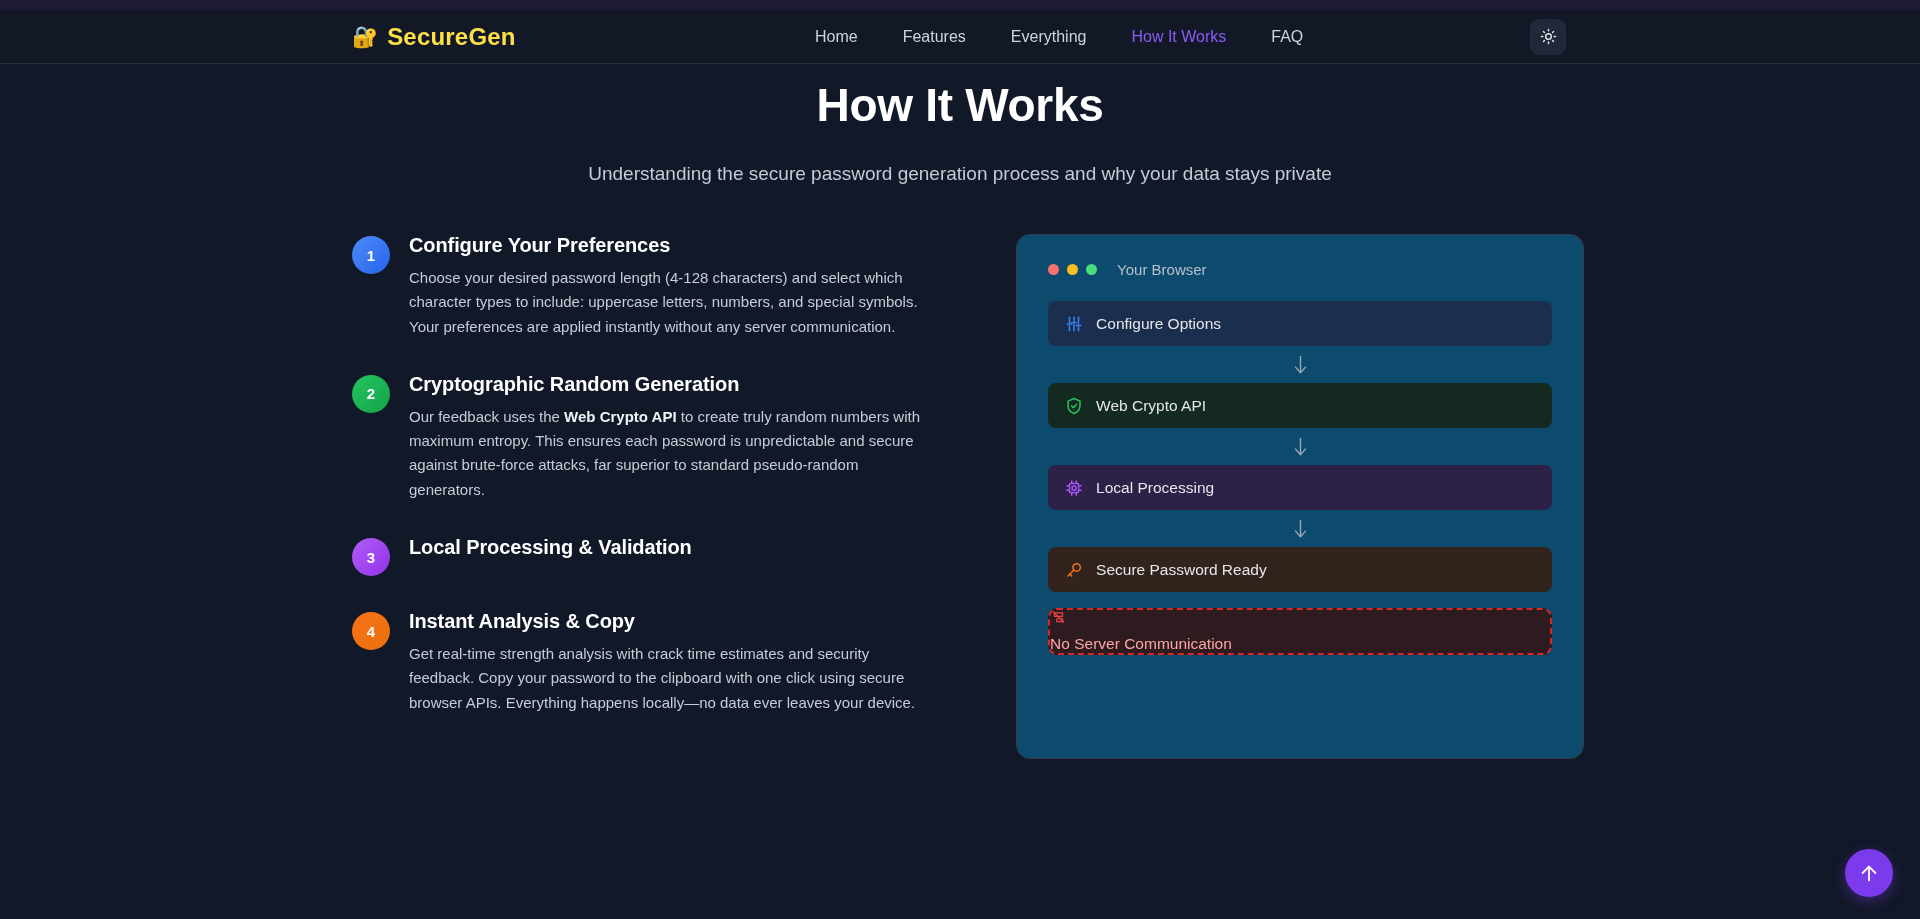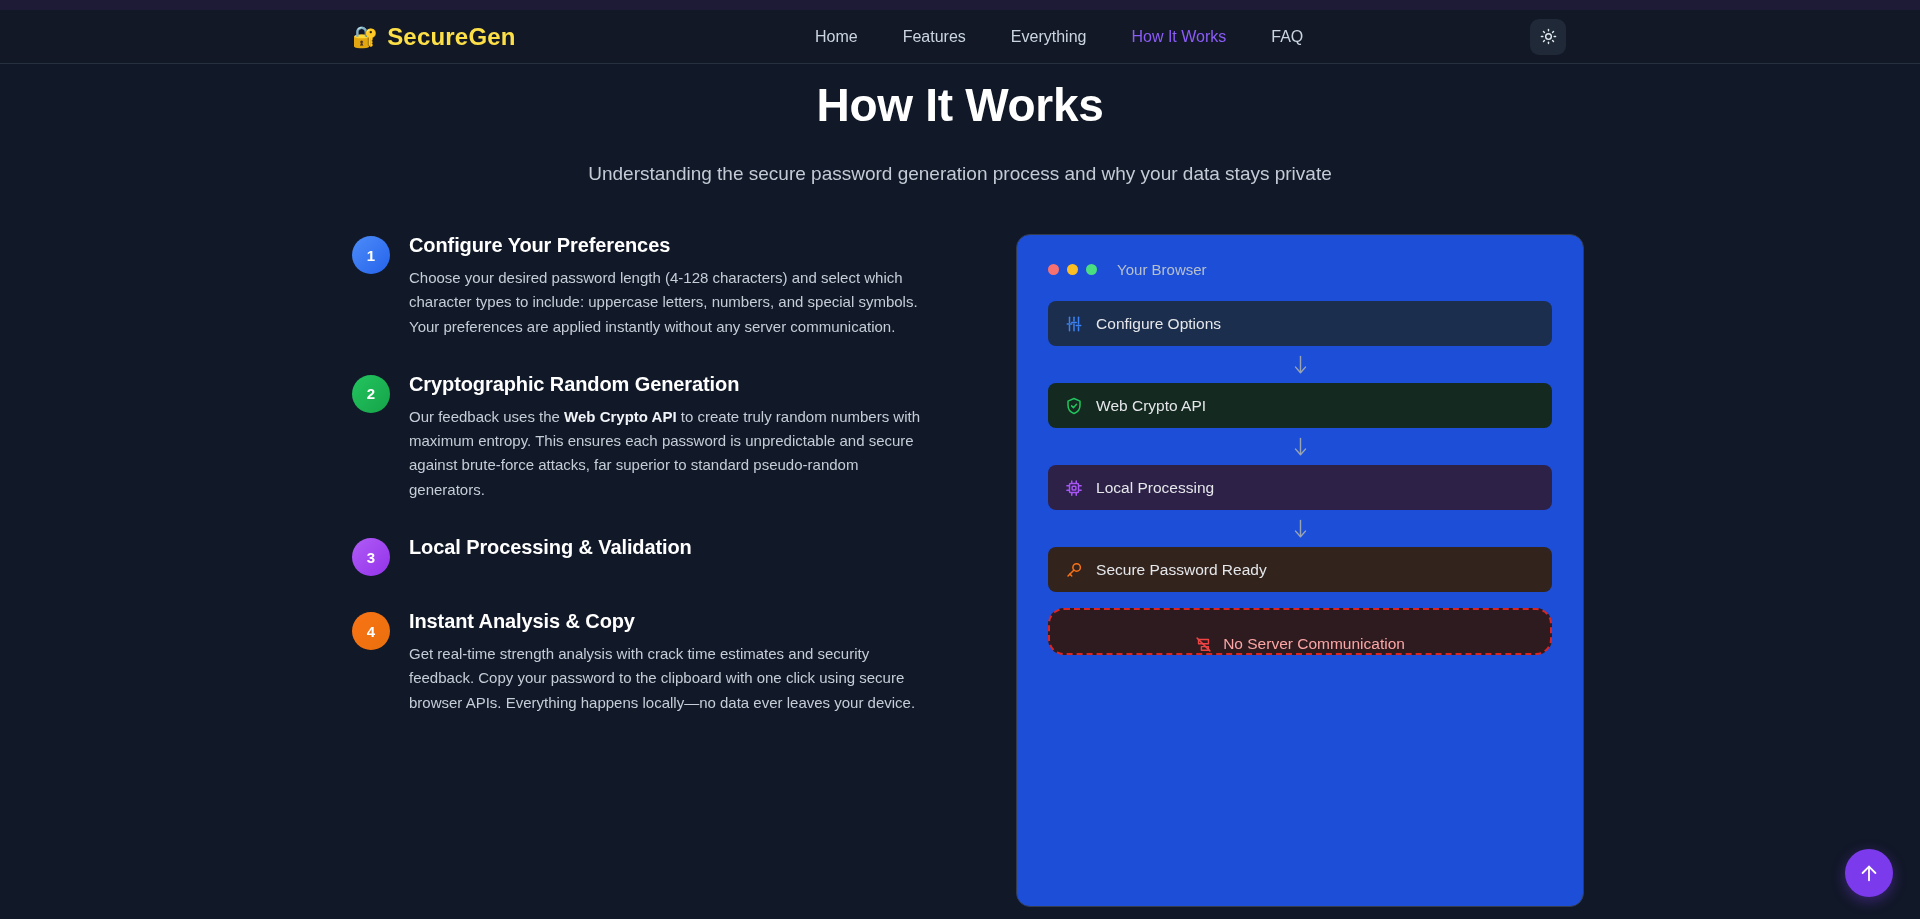--- a/index.html
+++ b/index.html
@@ -52,42 +52,42 @@
   .badge.b2{background:linear-gradient(135deg,#22c55e,#16a34a);}
   .badge.b3{background:linear-gradient(135deg,#b05cf6,#9333ea);}
   .badge.b4{background:linear-gradient(135deg,#f97316,#ea700c);}
   .step-body{flex:1;}
   .step-title{font-size:20px;font-weight:bold;color:#ffffff;margin-bottom:9px;letter-spacing:-0.1px;}
   .step-desc{font-size:15px;line-height:1.62;color:#c6cdd8;}
   .step-desc b{color:#f1f5f9;font-weight:bold;}
 
   
   .mock{
-    width:582px;height:673px;margin-top:8px;
-    background:#1d4ed8;border:1px solid #333c4d;border-radius:14px;padding:26px 31px;margin-left:39px;
+    width:582px;height:525px;margin-top:8px;
+    background:#0c4a6e;border:1px solid #333c4d;border-radius:14px;padding:26px 31px;margin-left:39px;
   }
   .mock-bar{display:flex;align-items:center;gap:8px;margin-bottom:23px;}
   .dot{width:11px;height:11px;border-radius:50%;}
   .dot.r{background:#f87171;} .dot.y{background:#fbbf24;} .dot.g{background:#4ade80;}
   .mock-title{margin-left:12px;font-size:15px;color:#b8c0cc;}
 
   .flow-row{
     height:45px;border-radius:8px;display:flex;align-items:center;
     padding:12px 17px;gap:13px;
   }
   .flow-row .lbl{font-size:15.5px;color:#e5e7eb;}
   .flow-row.blue{background:#1c2e4d;}
   .flow-row.green{background:#14291f;}
   .flow-row.purple{background:#2d2148;}
   .flow-row.orange{background:#32231c;}
   .arrow{height:37px;display:flex;align-items:center;justify-content:center;color:#9aa5b4;}
 
   .warn{
-    margin-top:16px;height:47px;border:2px dashed #dc2626;border-radius:16px;
-    background:#2e1b1f;display:flex;align-items:flex-end;justify-content:center;gap:11px;
+    margin-top:16px;height:47px;border:2px dashed #dc2626;border-radius:9px;
+    background:#2e1b1f;display:flex;align-items:flex-start;justify-content:center;gap:11px;flex-direction:column;
   }
   .warn .lbl{font-size:15.5px;color:#fca5a5;}
 
   
   .fab{
     position:absolute;left:1845px;top:849px;width:48px;height:48px;border-radius:50%;
     background:#7c3aed;border:none;display:flex;align-items:center;justify-content:center;cursor:pointer;
     box-shadow:0 4px 14px rgba(124,58,237,.4);
   }
 </style>

